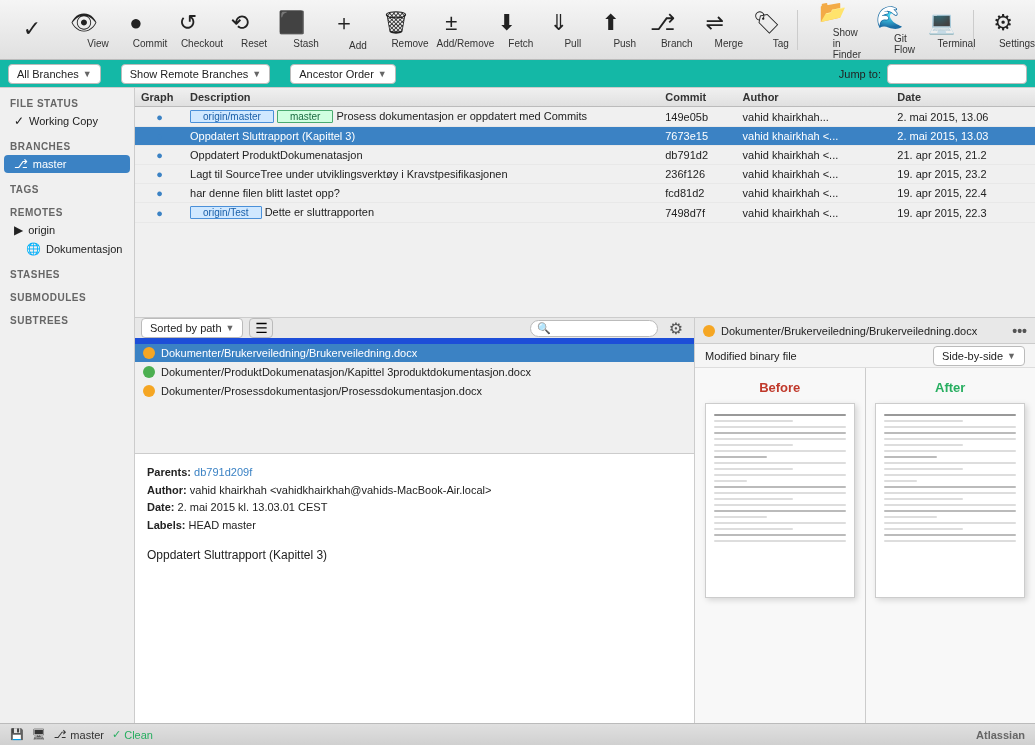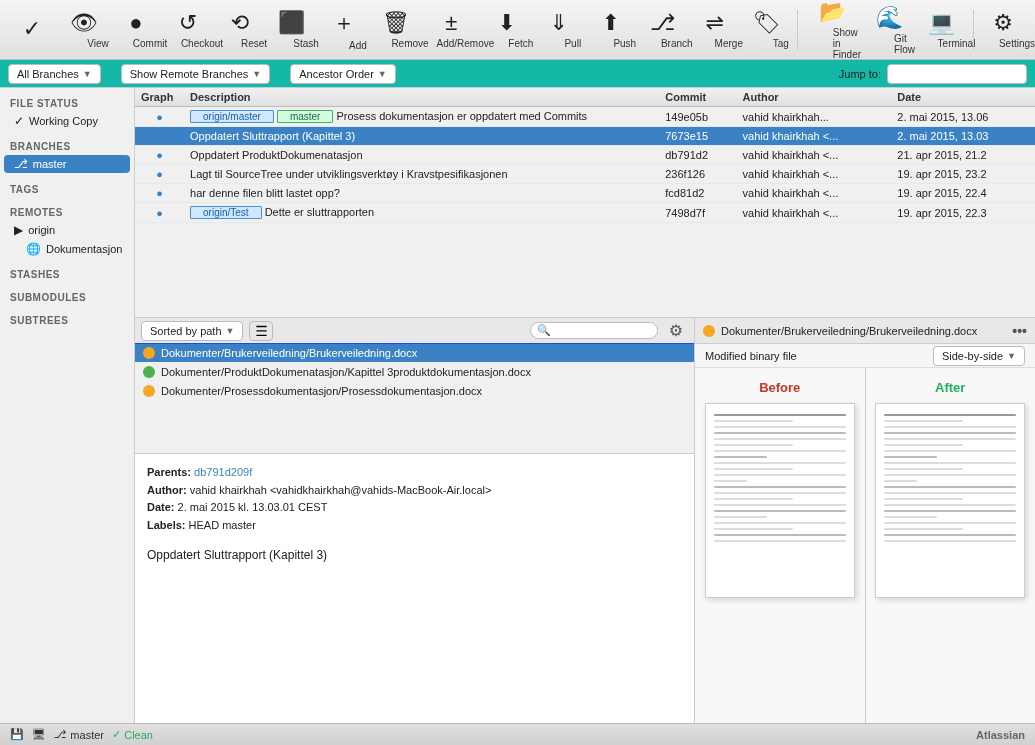--- a/index.html
+++ b/index.html
@@ -47,21 +47,21 @@
     .tag-badge { display: inline-block; border: 1px solid #666; border-radius: 1px; padding: 0 12px; font-size: 10px; margin-right: 3px; background: #f0f0f0; color: #444; }
     .tag-origin { background: #d0e8ff; border-color: #4a90d9; color: #1a5fa8; }
     .tag-master { background: #d0ffe0; border-color: #4aaa70; color: #1a6a40; }
     .tag-origin-test { background: #d0e8ff; border-color: #4a90d9; color: #1a5fa8; }
 
     
     .bottom-split { flex: 1; display: flex; overflow: hidden; }
 
     
     .file-panel { width: 560px; border-right: 1px solid #ccc; display: flex; flex-direction: column; overflow: hidden; }
-    .file-toolbar { display: flex; align-items: center; background: #e8e8e8; border-bottom: 1px solid #1d4ed8; padding: 3px 6px; gap: 6px; height: 26px; }
+    .file-toolbar { display: flex; align-items: center; background: #e8e8e8; border-bottom: 6px solid #1d4ed8; padding: 3px 6px; gap: 6px; height: 26px; }
     .file-list { flex: 0 0 110px; overflow-y: auto; border-bottom: 1px solid #ccc; }
     .file-item { display: flex; align-items: center; padding: 3px 8px; cursor: pointer; font-size: 11px; border-bottom: 1px solid #f0f0f0; }
     .file-item.selected { background: #3b82c4; color: white; }
     .file-dot { width: 12px; height: 12px; border-radius: 50%; margin-right: 6px; flex-shrink: 0; }
     .dot-yellow { background: #f5a623; }
     .dot-green { background: #4caf50; }
     .commit-info { flex: 1; overflow-y: auto; padding: 10px 12px; font-size: 11px; line-height: 1.6; background: white; }
     .commit-info a { color: #3b82c4; text-decoration: none; }
     .commit-message { margin-top: 12px; font-size: 12px; }
 

